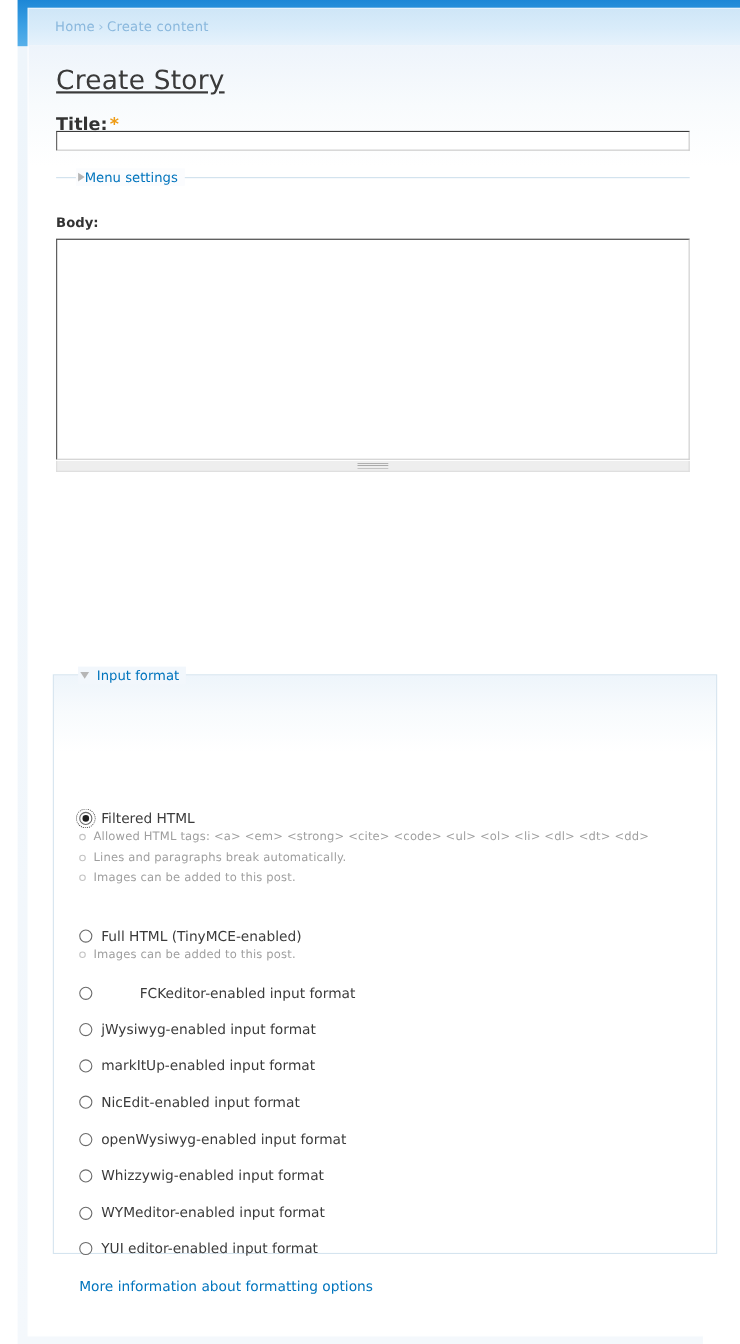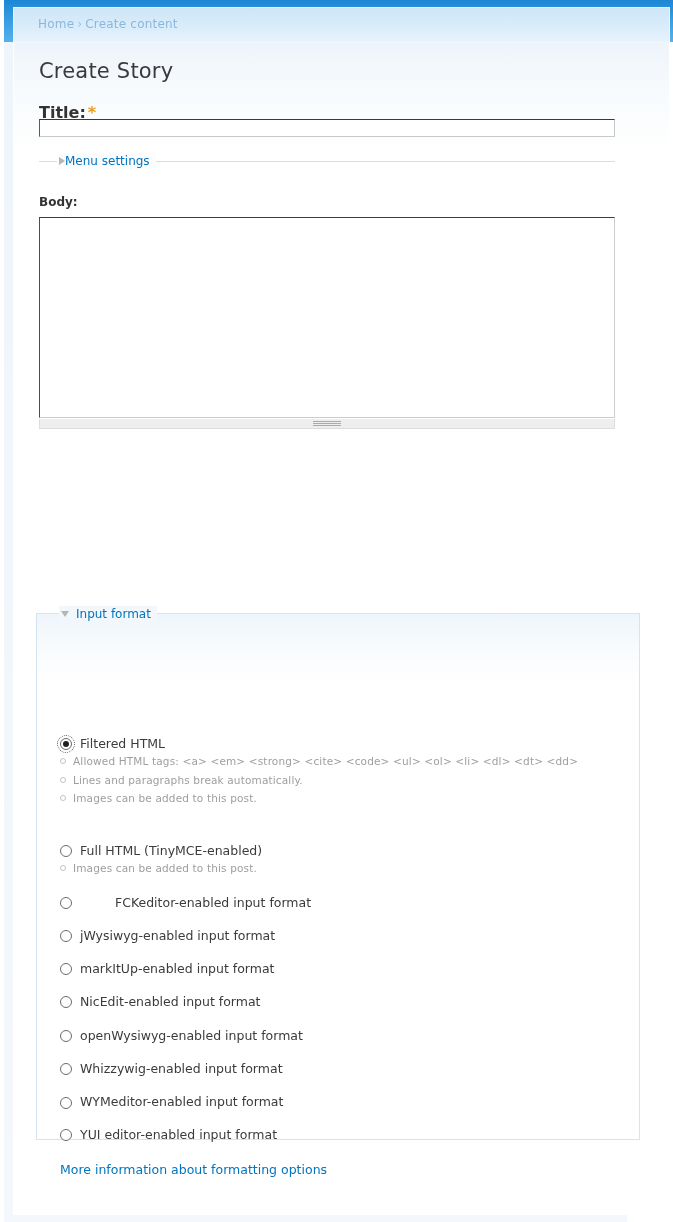--- a/index.html
+++ b/index.html
@@ -13,21 +13,21 @@
     font-family: "DejaVu Sans", "Liberation Sans", sans-serif;
     font-size: 12px;
     color: #3b3b3b;
     overflow: hidden;
     position: relative;
   }
 
   
   #page-frame {
     position: absolute;
-    left: 4px; top: 0;
+    left: 16px; top: 0;
     width: 623px; height: 1222px;
     background: linear-gradient(to bottom, #d9eaf7 0px, #eef5fb 40px, #f4f8fc 100%);
   }
   #top-blue-band {
     position: absolute;
     left: 0; top: 0;
     width: 673px; height: 42px;
     background: linear-gradient(to bottom, #1d87d6 0%, #3ba0e4 55%, #57b0ea 100%);
   }
   #content-shell {
@@ -74,25 +74,26 @@
     top: 41px;
     width: 655px;
     height: 1173px;
     background: linear-gradient(to bottom, #eef4fb 0px, #f8fbfd 55px, #ffffff 110px);
   }
 
   #page-title {
     position: absolute;
     left: 25px;
     top: 18px;
-    font-size: 21px;
+    font-size: 24px;
     font-weight: normal;
     color: #3a3a3a;
     letter-spacing: 0.2px;
     margin: 0;
+    text-decoration: underline;
   }
 
   
   #title-label {
     position: absolute;
     left: 25px;
     top: 62px;
     font-size: 16px;
     font-weight: bold;
     color: #333333;

